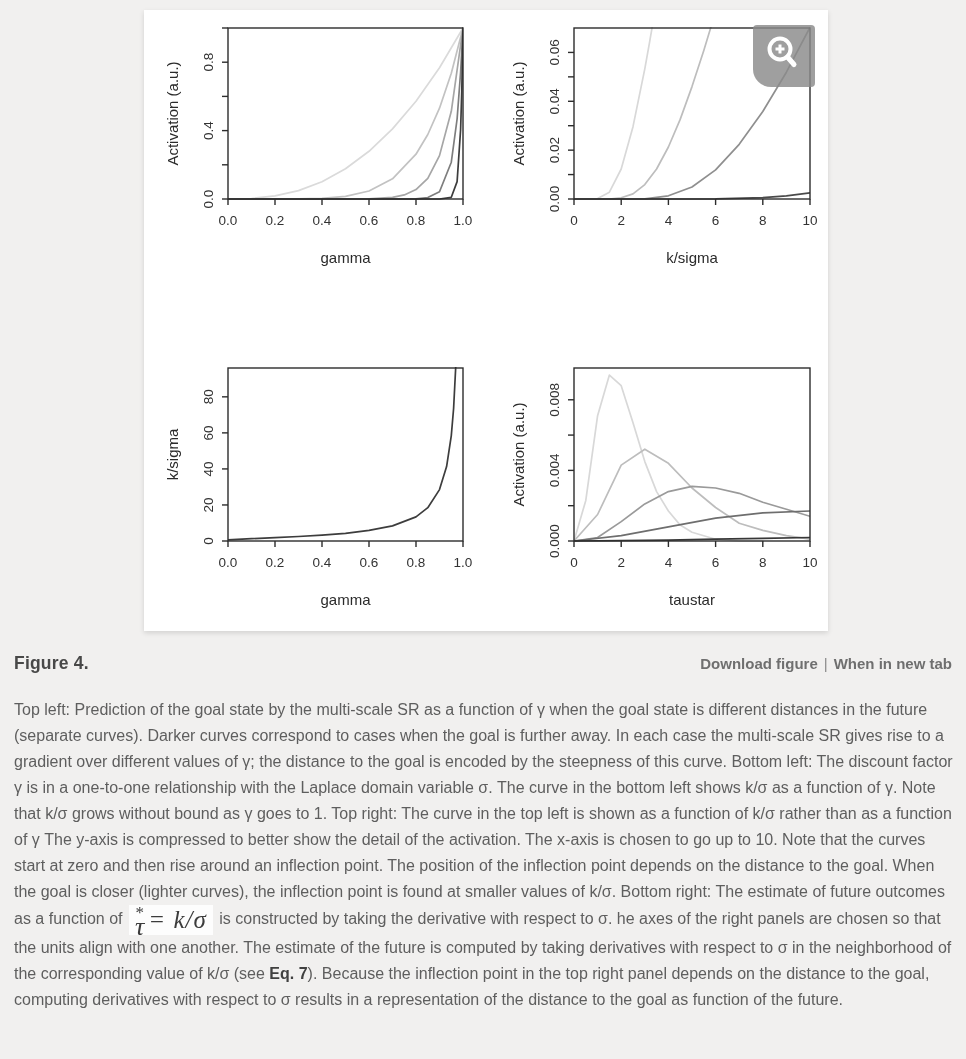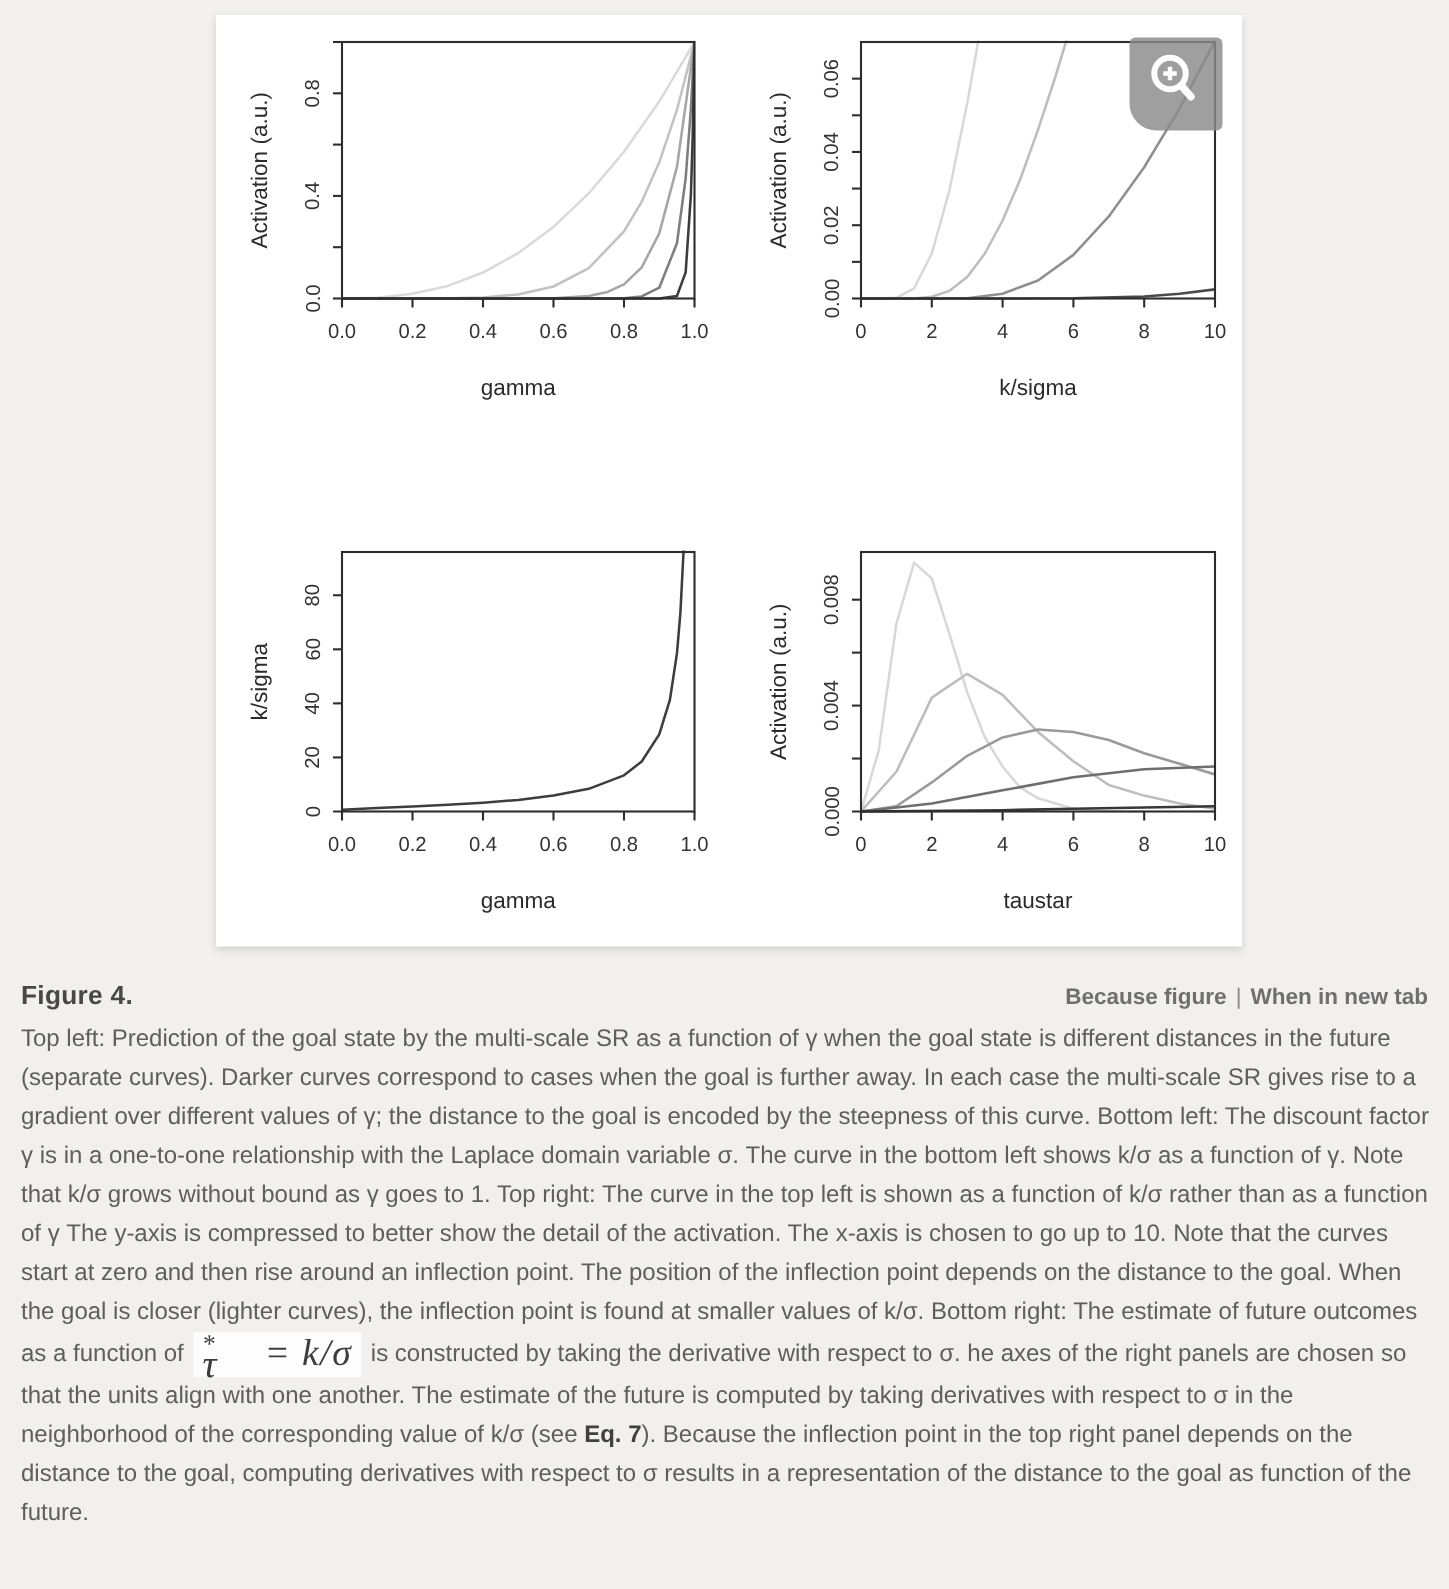--- a/index.html
+++ b/index.html
@@ -37,21 +37,21 @@
   .figure-title{
     font-size:17.5px;font-weight:bold;color:#484848;letter-spacing:0.2px;text-align:right;
   }
   .figure-links{
     font-size:15px;font-weight:bold;color:#6f6f6f;
   }
   .figure-links .link{cursor:pointer;color:#6f6f6f;text-decoration:none;}
   .figure-links .sep{margin:0 6px;color:#8a8a8a;font-weight:normal;}
   
   .caption-body{
-    position:absolute;left:14px;top:680px;
+    position:absolute;left:14px;top:697px;
     width:940px;
     font-size:16px;line-height:26px;
     color:#5e5e5e;
     text-align:left;
   }
   .caption-body .eq-link{font-weight:bold;color:#404040;cursor:pointer;}
   .inline-formula{
     display:inline-flex;align-items:center;
     background:#fdfdfd;
     padding:0 6px;
@@ -60,21 +60,21 @@
     font-family:"Liberation Serif",serif;
     font-style:italic;
     color:#3c3c3c;
   }
   .tau-stack{
     display:inline-flex;flex-direction:column;align-items:center;
     line-height:0.55;margin-right:4px;
   }
   .tau-stack .star{font-size:17px;line-height:0.9;font-style:normal;}
   .tau-stack .tau{font-size:26px;}
-  .formula-rhs{font-size:25px;letter-spacing:1px;margin-left:28px;}
+  .formula-rhs{font-size:25px;letter-spacing:1px;}
 </style>
 </head>
 <body>
 
 <div class="figure-image">
   <div class="plot-panel" style="left:0;top:0;">
       <svg width="342" height="316" viewBox="0 0 342 316">
         <defs>
           <clipPath id="clip-top-left">
             <rect x="84" y="17" width="235" height="173"></rect>
@@ -239,21 +239,21 @@
         <line x1="13.5" y1="17" x2="22.5" y2="17" stroke="#ffffff" stroke-width="3"></line>
         <line x1="25.5" y1="25" x2="32" y2="32.5" stroke="#ffffff" stroke-width="5" stroke-linecap="round"></line>
       </svg>
     </span>
   </div>
 </div>
 
 <div class="caption-header">
   <span class="figure-title">Figure 4.</span>
   <span class="figure-links">
-    <span class="link">Because figure</span><span class="sep">|</span><span class="link">When in new tab</span>
+    <span class="link">Download figure</span><span class="sep">|</span><span class="link">When in new tab</span>
   </span>
 </div>
 
 <div class="caption-body">
   <span>Top left: Prediction of the goal state by the multi-scale SR as a function of γ when the goal state is different distances in the future (separate curves). Darker curves correspond to cases when the goal is further away. In each case the multi-scale SR gives rise to a gradient over different values of γ; the distance to the goal is encoded by the steepness of this curve. Bottom left: The discount factor γ is in a one-to-one relationship with the Laplace domain variable σ. The curve in the bottom left shows k/σ as a function of γ. Note that k/σ grows without bound as γ goes to 1. Top right: The curve in the top left is shown as a function of k/σ rather than as a function of γ  The y-axis is compressed to better show the detail of the activation. The x-axis is chosen to go up to 10. Note that the curves start at zero and then rise around an inflection point. The position of the inflection point depends on the distance to the goal. When the goal is closer (lighter curves), the inflection point is found at smaller values of k/σ. Bottom right: The estimate of future outcomes as a function of</span>
   <span class="inline-formula">
       <span class="tau-stack">
         <span class="star">*</span>
         <span class="tau">τ</span>
       </span>

